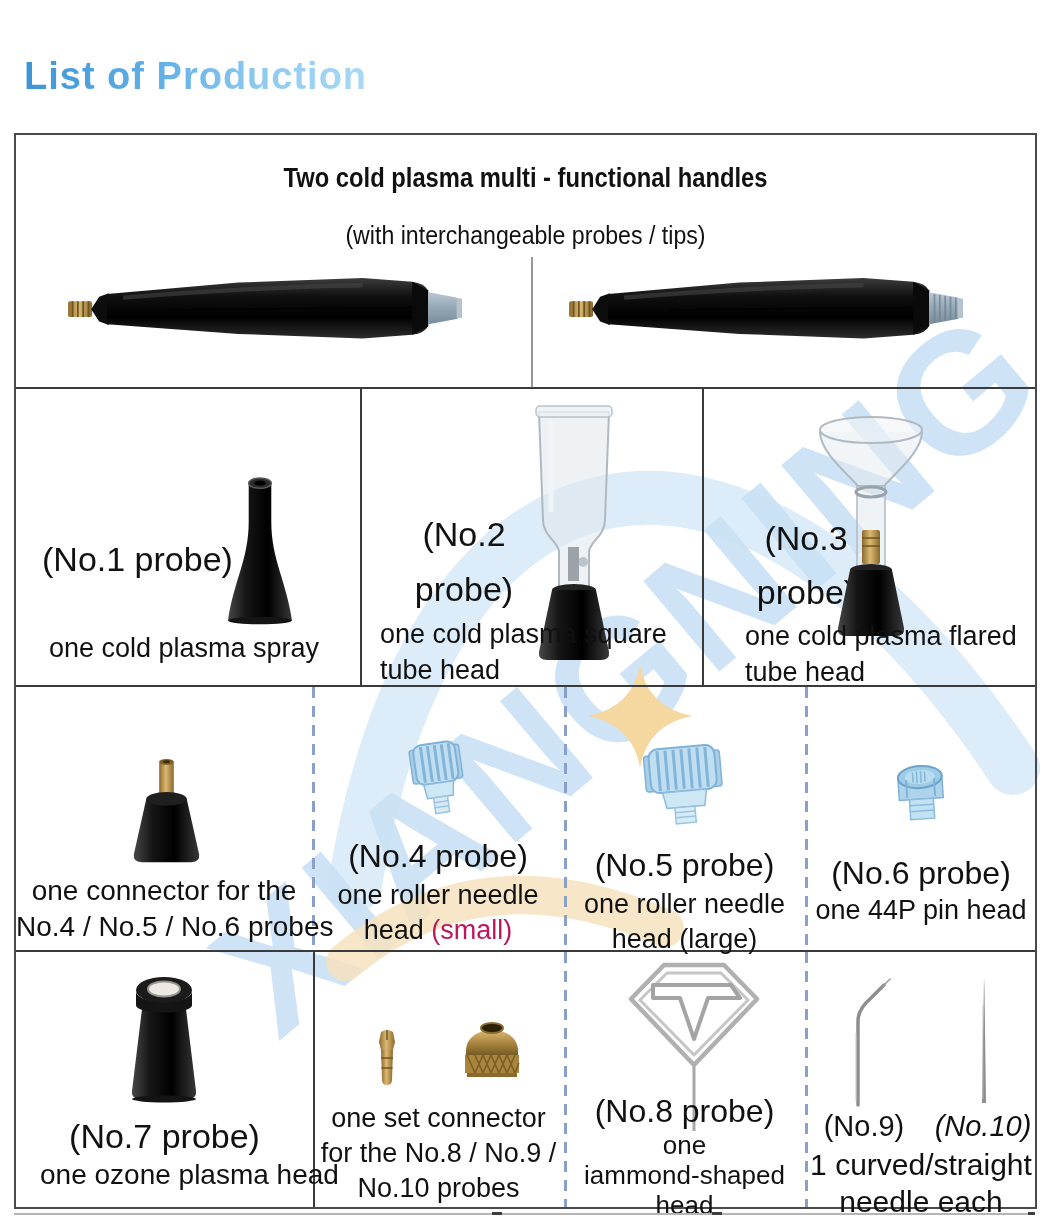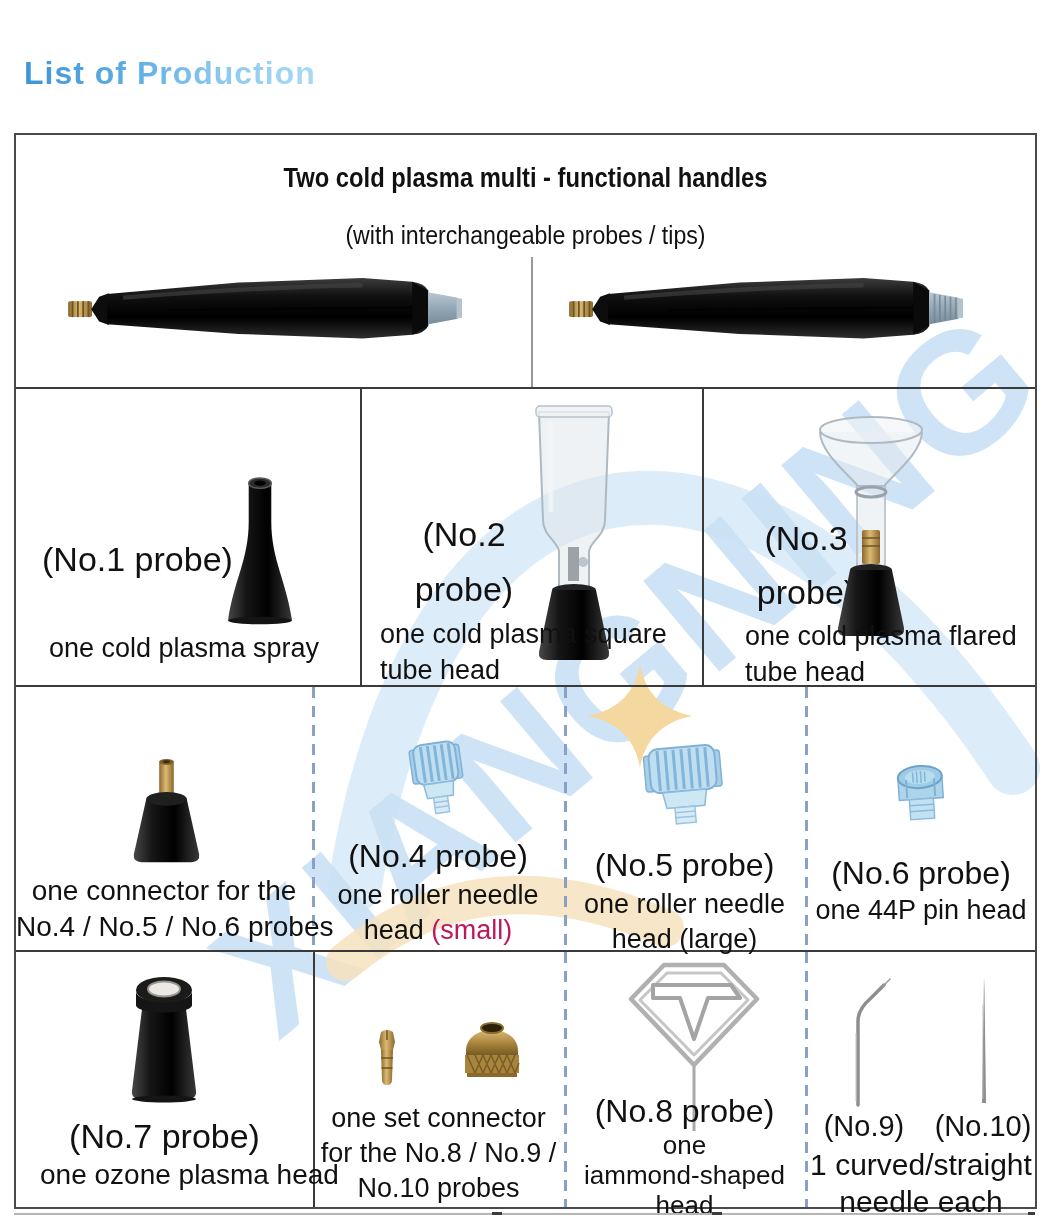--- a/index.html
+++ b/index.html
@@ -3,21 +3,21 @@
 <meta charset="utf-8">
 <style>
   html,body{margin:0;padding:0;background:#ffffff;}
   .page{
     position:relative;width:1049px;height:1231px;background:#fff;overflow:hidden;
     font-family:"Liberation Sans","DejaVu Sans",sans-serif;color:#111;
   }
   .abs{position:absolute;}
   .txt{color:#111;line-height:1.15;white-space:nowrap;}
   .page-title{
-    font-size:32px;font-weight:bold;letter-spacing:1px;
+    font-size:38px;font-weight:bold;letter-spacing:1px;
     background:linear-gradient(90deg,#3d94d7 0%,#62b1e6 40%,#8fcaf0 70%,#a9d9f5 100%);
     -webkit-background-clip:text;background-clip:text;color:transparent;
   }
   .table{
     position:absolute;left:14px;top:133px;width:1019px;height:1072px;
     border:2px solid #4a4a4a;z-index:2;
   }
   .hline{position:absolute;left:0;width:100%;height:2px;background:#3a3a3a;}
   .vsolid{position:absolute;width:2px;background:#3a3a3a;}
   .vdash{
@@ -339,21 +339,21 @@
     <svg class="abs" style="left:828px;top:838px;" width="48" height="134" viewBox="0 0 48 134">
       <path d="M14,132 L14,48 Q14,36 27,25 L40,12" fill="none" stroke="#8e8e8e" stroke-width="3.5" stroke-linecap="round"></path>
       <path d="M38,14 L46,6" stroke="#9a9a9a" stroke-width="1.5" stroke-linecap="round"></path>
       <path d="M12,60 L12,128" stroke="#c4c4c4" stroke-width="1"></path>
     </svg>
     <svg class="abs" style="left:962px;top:840px;" width="12" height="130" viewBox="0 0 12 130">
       <polygon points="4,128 8,128 6.5,14 6,2" fill="#8e8e8e"></polygon>
       <line x1="4.8" y1="30" x2="4.8" y2="124" stroke="#c4c4c4" stroke-width="0.8"></line>
     </svg>
     <div class="abs txt center" style="left:798px;top:975px;width:100px;font-size:29px;">(No.9)</div>
-    <div class="abs txt center" style="left:912px;top:975px;width:110px;font-size:29px;">(No.10)</div>
+    <div class="abs txt center" style="left:912px;top:975px;width:110px;font-size:29px;font-style:italic;">(No.10)</div>
     <div class="abs txt center" style="left:789px;top:1012px;width:232px;font-size:30px;line-height:1.22;">
       <div>1 curved/straight</div>
       <div>needle each</div>
     </div>
 
   </div>
 
   <div class="abs" style="left:14px;top:1213px;width:1021px;height:1.5px;background:#b5b5b5;z-index:2;"></div>
   <div class="abs" style="left:492px;top:1212px;width:10px;height:3px;background:#3c3c3c;z-index:2;"></div>
   <div class="abs" style="left:712px;top:1212px;width:10px;height:3px;background:#3c3c3c;z-index:2;"></div>

